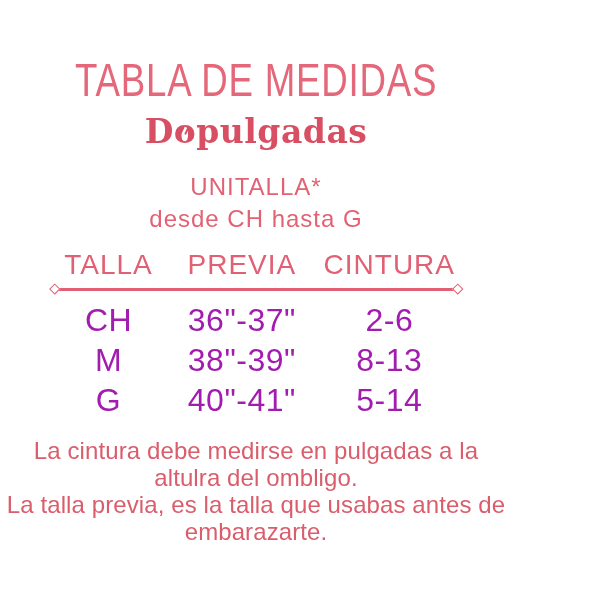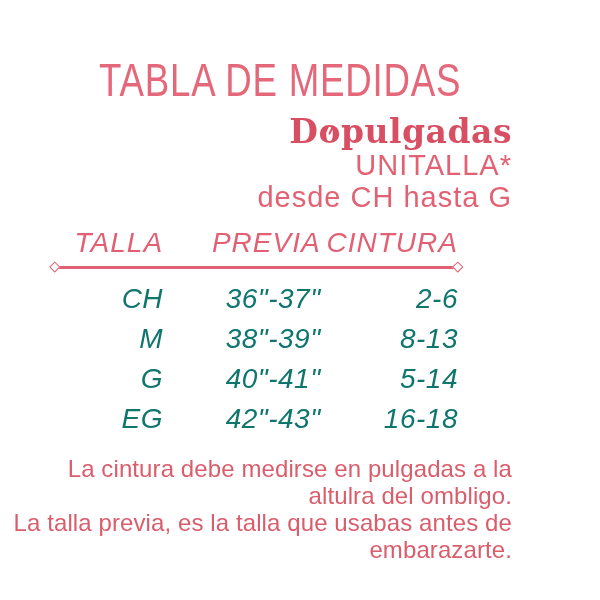--- a/index.html
+++ b/index.html
@@ -6,21 +6,21 @@
     margin: 0;
     padding: 0;
     background: #ffffff;
   }
   .page {
     position: relative;
     width: 512px;
     height: 600px;
     background: #ffffff;
     overflow: hidden;
-    text-align: right;
+    text-align: center;
     font-family: "Liberation Sans", sans-serif;
   }
   
   .title-wrap {
     padding-top: 56px;
     line-height: 0;
   }
   .page-title {
     display: inline-block;
     font-family: "Liberation Sans", sans-serif;
@@ -53,31 +53,31 @@
     height: 9px;
     background: #d84f63;
     top: 11px;
     transform: rotate(26deg);
     border-radius: 1px;
   }
   .logo-o .rayita.r1 { left: 7px; }
   .logo-o .rayita.r2 { left: 12px; }
   
   .subtitle {
+    margin-top: 22px;
     font-weight: 300;
-    font-size: 29px;
+    font-size: 24px;
     line-height: 32px;
     letter-spacing: 1px;
     color: #e26274;
   }
   
   .size-table {
     width: 404px;
     margin: 14px auto 8px auto;
-    font-style: italic;
   }
   .t-row {
     display: grid;
     grid-template-columns: 27% 39% 34%;
     align-items: center;
   }
   .t-head {
     font-size: 28px;
     font-weight: 300;
     letter-spacing: 1px;
@@ -101,24 +101,24 @@
   }
   .diamond.left  { left: -5px; }
   .diamond.right { right: -5px; }
   .t-body .t-row {
     height: 40px;
   }
   .t-body {
     padding-top: 10px;
   }
   .t-cell {
-    font-size: 28px;
+    font-size: 32px;
     font-weight: 300;
     letter-spacing: 0.5px;
-    color: #0f766e;
+    color: #a21caf;
   }
   
   .footnotes {
     margin-top: 16px;
     font-size: 24px;
     font-weight: 400;
     line-height: 27px;
     color: #da5d6c;
     letter-spacing: 0.1px;
   }
@@ -167,25 +167,20 @@
         <div class="t-cell">38"-39"</div>
         <div class="t-cell">8-13</div>
       </div>
 
       <div class="t-row">
         <div class="t-cell">G</div>
         <div class="t-cell">40"-41"</div>
         <div class="t-cell">5-14</div>
       </div>
 
-      <div class="t-row">
-        <div class="t-cell">EG</div>
-        <div class="t-cell">42"-43"</div>
-        <div class="t-cell">16-18</div>
-      </div>
 
     </div>
   </div>
 
   <div class="footnotes">
     <div>La cintura debe medirse en pulgadas a la altulra del ombligo.</div>
     <div>La talla previa, es la talla que usabas antes de embarazarte.</div>
   </div>
 
 </div>

